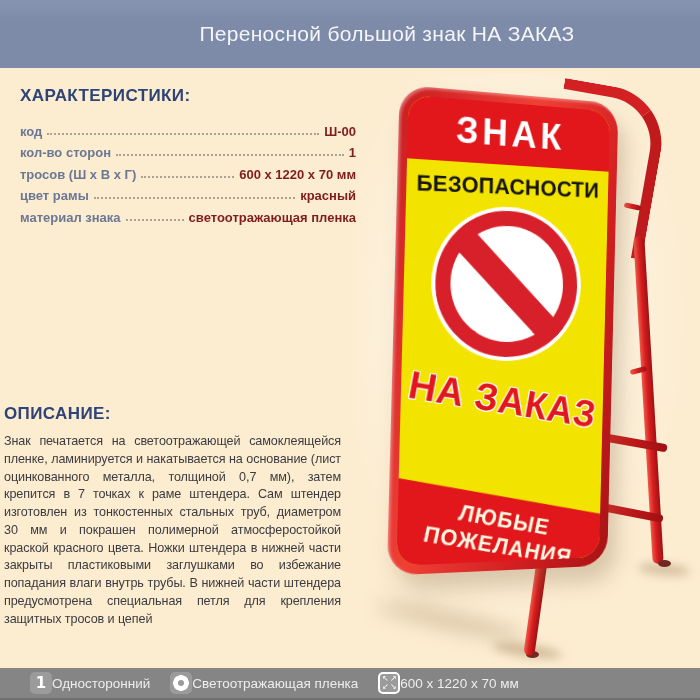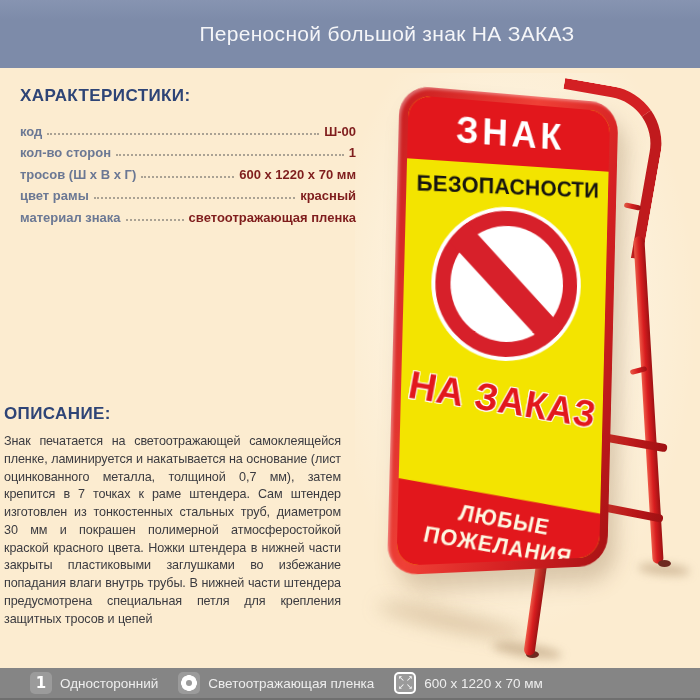--- a/index.html
+++ b/index.html
@@ -71,21 +71,21 @@
     text-shadow:-1px -1px 0 #fff,1px -1px 0 #fff,-1px 1px 0 #fff,1px 1px 0 #fff;}
   .band-bottom{position:absolute;left:-24px;right:-24px;bottom:-16px;height:80px;
     background:#e2171c;transform:rotate(11deg);text-align:center;padding-top:10px;box-sizing:border-box;}
   .band-bottom .t{color:#fdf8e2;font-weight:bold;font-size:22px;letter-spacing:1px;}
 
   
   .footer{position:absolute;left:0;bottom:0;width:700px;height:32px;background:#858585;
     border-bottom:2px solid #6f6f6f;box-sizing:border-box;
     display:flex;align-items:center;padding-left:30px;}
   .f-item{display:flex;align-items:center;margin-right:16px;}
-  .f-label{color:#eeeeee;font-size:13.5px;margin-left:8px;margin-right:4px;}
+  .f-label{color:#eeeeee;font-size:13.5px;margin-left:0;margin-right:4px;}
   .badge{position:relative;width:22px;height:22px;background:#9b9b9b;border-radius:5px;flex:0 0 auto;}
   .badge-one{display:flex;align-items:center;justify-content:center;
     color:#fff;font-weight:bold;font-size:15px;font-family:"DejaVu Sans",sans-serif;}
   .gear .tooth{position:absolute;left:3px;top:8px;width:16px;height:6px;background:#fff;border-radius:2px;}
   .gear .t45{transform:rotate(45deg);} .gear .t90{transform:rotate(90deg);} .gear .t135{transform:rotate(135deg);}
   .gear .core{position:absolute;left:4px;top:4px;width:14px;height:14px;background:#fff;border-radius:50%;}
   .gear .hole{position:absolute;left:8px;top:8px;width:6px;height:6px;background:#9b9b9b;border-radius:50%;}
   .expand{border:2px solid #fff;box-sizing:border-box;display:grid;
     grid-template-columns:1fr 1fr;grid-template-rows:1fr 1fr;
     font-size:8px;line-height:8px;color:#fff;text-align:center;

